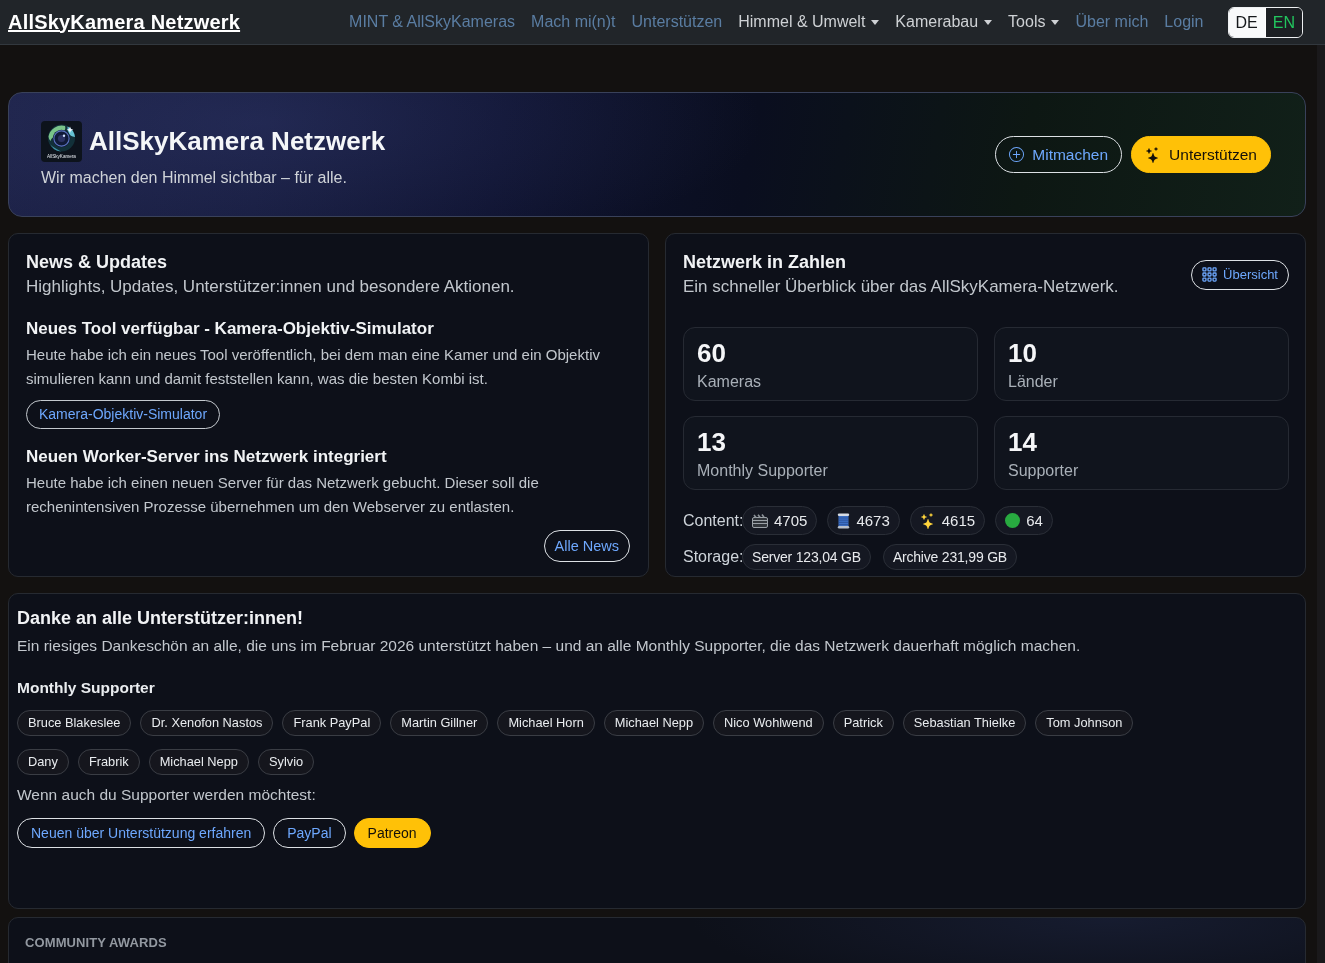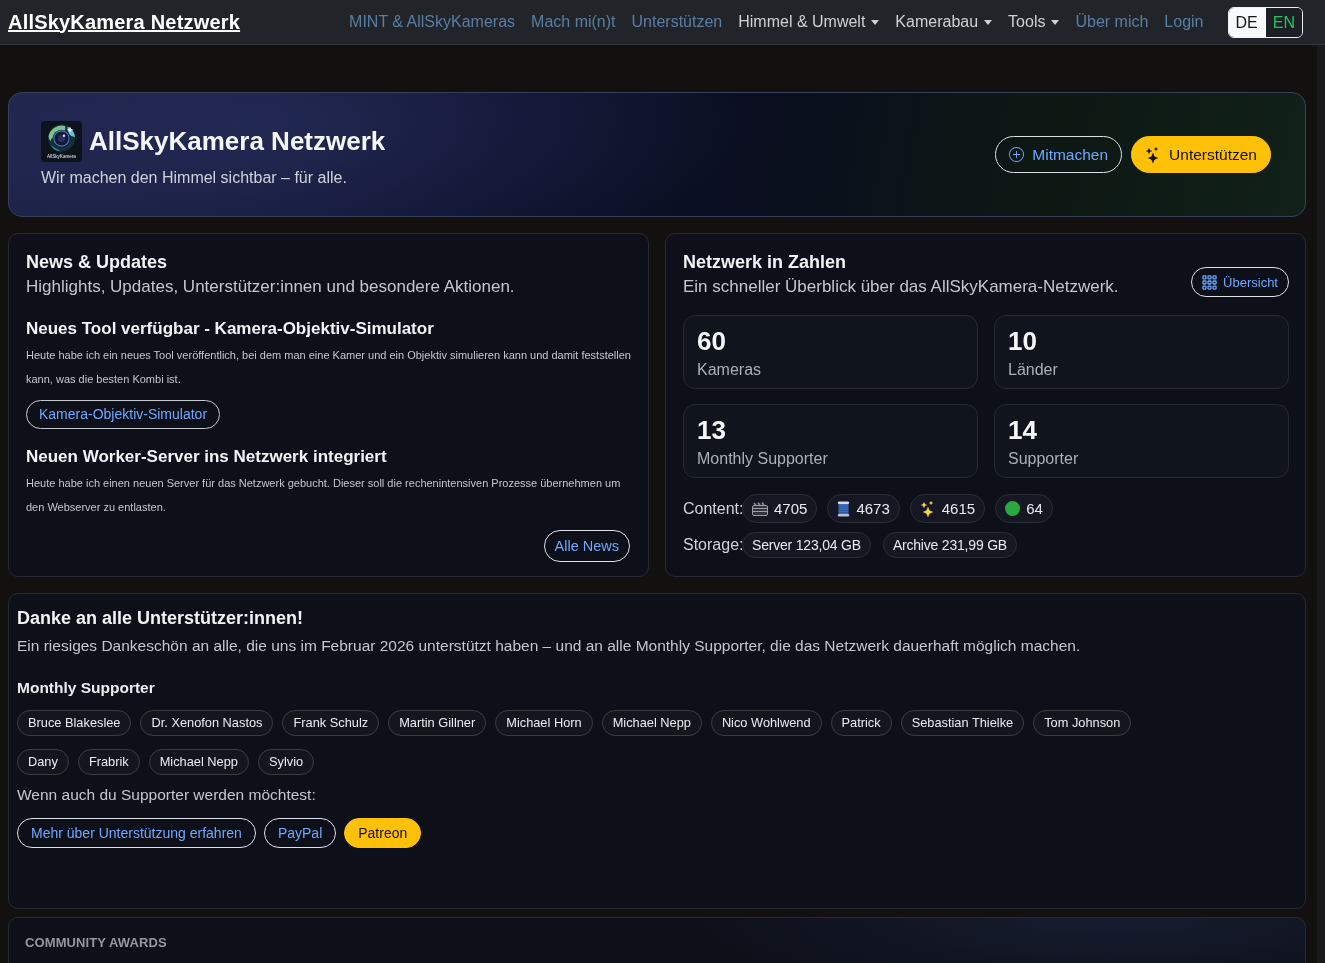--- a/index.html
+++ b/index.html
@@ -74,35 +74,35 @@
   .btn-yellow { background:#ffc107; color:#14100a; border:1px solid #ffc107; }
   .btn-hero { height:37px; padding:16px 13px; font-size:15.5px; }
   .btn-hero svg { margin-right:8px; }
 
   
   .row2 { display:flex; gap:16px; margin-bottom:16px; }
   .col { width:641px; height:344px; padding:18px 16px 14px 17px; position:relative; }
   .card-title { font-size:18px; font-weight:bold; color:#f1f3f5; }
   .card-sub { font-size:17px; color:#c2c7cd; margin-top:4px; }
   .news-h { font-size:17px; font-weight:bold; color:#f1f3f5; margin-top:22px; }
-  .news-p { font-size:11px; color:#c2c7cd; line-height:24px; margin-top:4px; width:606px; }
+  .news-p { font-size:15px; color:#c2c7cd; line-height:24px; margin-top:4px; width:606px; }
   .pill-link {
     display:inline-block; margin-top:9px; padding:0 12px; line-height:27px;
     border:1px solid #c4c9ce; border-radius:50px; color:#6ea8fe; font-size:14px;
   }
   .allnews {
     position:absolute; right:18px; bottom:14px;
     height:32px; padding:0 10px; font-size:14.5px;
   }
 
   
-  .z-head { display:flex; align-items:flex-end;gap:27px; }
+  .z-head { display:flex; align-items:center;gap:27px; }
   .btn-uebersicht { height:30px; padding:0 10px; margin-left:auto; font-size:13px; }
   .btn-uebersicht svg { margin-right:6px; }
-  .tiles { display:grid; grid-template-columns:1fr 1fr; gap:15px 16px; margin-top:18px; }
+  .tiles { display:grid; grid-template-columns:1fr 1fr; gap:15px 16px; margin-top:30px; }
   .tile {
     background:#10141d; border:1px solid #262a33; border-radius:12px;
     height:74px; padding:8px 13px;
   }
   .tile .num { font-size:26px; font-weight:bold; color:#f5f6f8; line-height:34px; }
   .tile .lbl { font-size:16px; color:#a9b0b8; line-height:22px; margin-top:1px; }
   .inforow { display:flex; align-items:center; margin-top:16px; }
   .inforow .lab { font-size:16px; color:#ced4da; width:59px; }
   .ipill {
     display:inline-flex; align-items:center; height:29px; padding:0 9px;
@@ -281,38 +281,38 @@
     </section>
   </div>
 
   <section class="card danke">
     <h2>Danke an alle Unterstützer:innen!</h2>
     <div class="intro">Ein riesiges Dankeschön an alle, die uns im Februar 2026 unterstützt haben – und an alle Monthly Supporter, die das Netzwerk dauerhaft möglich machen.</div>
     <div class="grp-h">Monthly Supporter</div>
     <div class="pills">
       <span class="npill">Bruce Blakeslee</span>
       <span class="npill">Dr. Xenofon Nastos</span>
-      <span class="npill">Frank Schulz</span>
+      <span class="npill">Frank PayPal</span>
       <span class="npill">Martin Gillner</span>
       <span class="npill">Michael Horn</span>
       <span class="npill">Michael Nepp</span>
       <span class="npill">Nico Wohlwend</span>
       <span class="npill">Patrick</span>
       <span class="npill">Sebastian Thielke</span>
       <span class="npill">Tom Johnson</span>
     </div>
     <div class="pills">
       <span class="npill">Dany</span>
       <span class="npill">Frabrik</span>
       <span class="npill">Michael Nepp</span>
       <span class="npill">Sylvio</span>
     </div>
     <div class="ask">Wenn auch du Supporter werden möchtest:</div>
     <div class="danke-btns">
-      <a class="btn btn-outline btn-dk" href="#">Mehr über Unterstützung erfahren</a>
+      <a class="btn btn-outline btn-dk" href="#">Neuen über Unterstützung erfahren</a>
       <a class="btn btn-outline btn-dk" href="#">PayPal</a>
       <a class="btn btn-yellow btn-dk" href="#">Patreon</a>
     </div>
   </section>
 
   <section class="card community">
     <h3>COMMUNITY AWARDS</h3>
   </section>
 </main>
 

